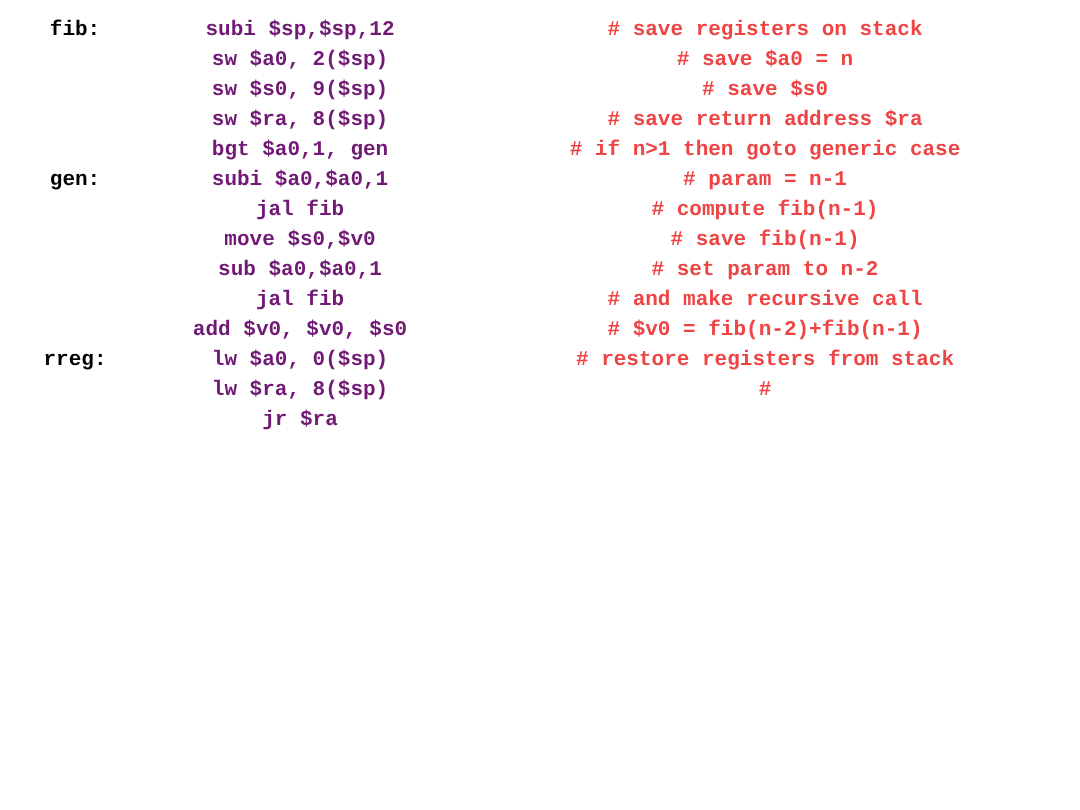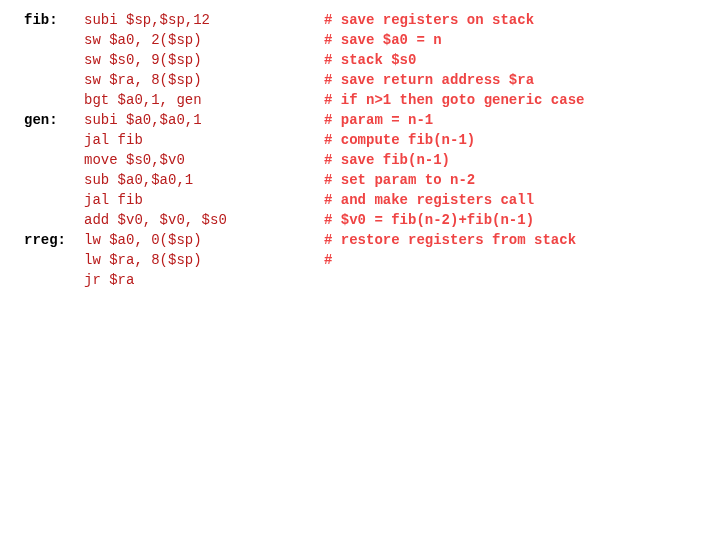--- a/index.html
+++ b/index.html
@@ -7,35 +7,36 @@
       background: #fff;
       font-family: 'Courier New', Courier, monospace;
       font-size: 14px;
       padding: 10px 20px;
       width: 720px;
       min-height: 540px;
     }
     .code-table {
       width: 100%;
       border-collapse: collapse;
+      text-align: center;
     }
     .code-table td {
       padding: 2px 4px;
       vertical-align: top;
       white-space: nowrap;
     }
     .col-label {
       width: 60px;
       color: #000;
       font-weight: bold;
     }
     .col-instr {
       width: 240px;
-      color: #b91c1c;
-      font-weight: normal;
+      color: #701a75;
+      font-weight: bold;
     }
     .col-comment {
       color: #ef4444;
       font-weight: bold;
     }
   </style>
 </head>
 <body>
 
 <table class="code-table">
@@ -46,21 +47,21 @@
         <td class="col-comment"># save registers on stack</td>
       </tr>
       <tr>
         <td class="col-label"></td>
         <td class="col-instr">sw $a0, 2($sp)</td>
         <td class="col-comment"># save $a0 = n</td>
       </tr>
       <tr>
         <td class="col-label"></td>
         <td class="col-instr">sw $s0, 9($sp)</td>
-        <td class="col-comment"># stack $s0</td>
+        <td class="col-comment"># save $s0</td>
       </tr>
       <tr>
         <td class="col-label"></td>
         <td class="col-instr">sw $ra, 8($sp)</td>
         <td class="col-comment"># save return address $ra</td>
       </tr>
       <tr>
         <td class="col-label"></td>
         <td class="col-instr">bgt $a0,1, gen</td>
         <td class="col-comment"># if n&gt;1 then goto generic case</td>
@@ -81,21 +82,21 @@
         <td class="col-comment"># save fib(n-1)</td>
       </tr>
       <tr>
         <td class="col-label"></td>
         <td class="col-instr">sub $a0,$a0,1</td>
         <td class="col-comment"># set param to n-2</td>
       </tr>
       <tr>
         <td class="col-label"></td>
         <td class="col-instr">jal fib</td>
-        <td class="col-comment"># and make registers call</td>
+        <td class="col-comment"># and make recursive call</td>
       </tr>
       <tr>
         <td class="col-label"></td>
         <td class="col-instr">add $v0, $v0, $s0</td>
         <td class="col-comment"># $v0 = fib(n-2)+fib(n-1)</td>
       </tr>
       <tr>
         <td class="col-label">rreg:</td>
         <td class="col-instr">lw  $a0, 0($sp)</td>
         <td class="col-comment"># restore registers from stack</td>

